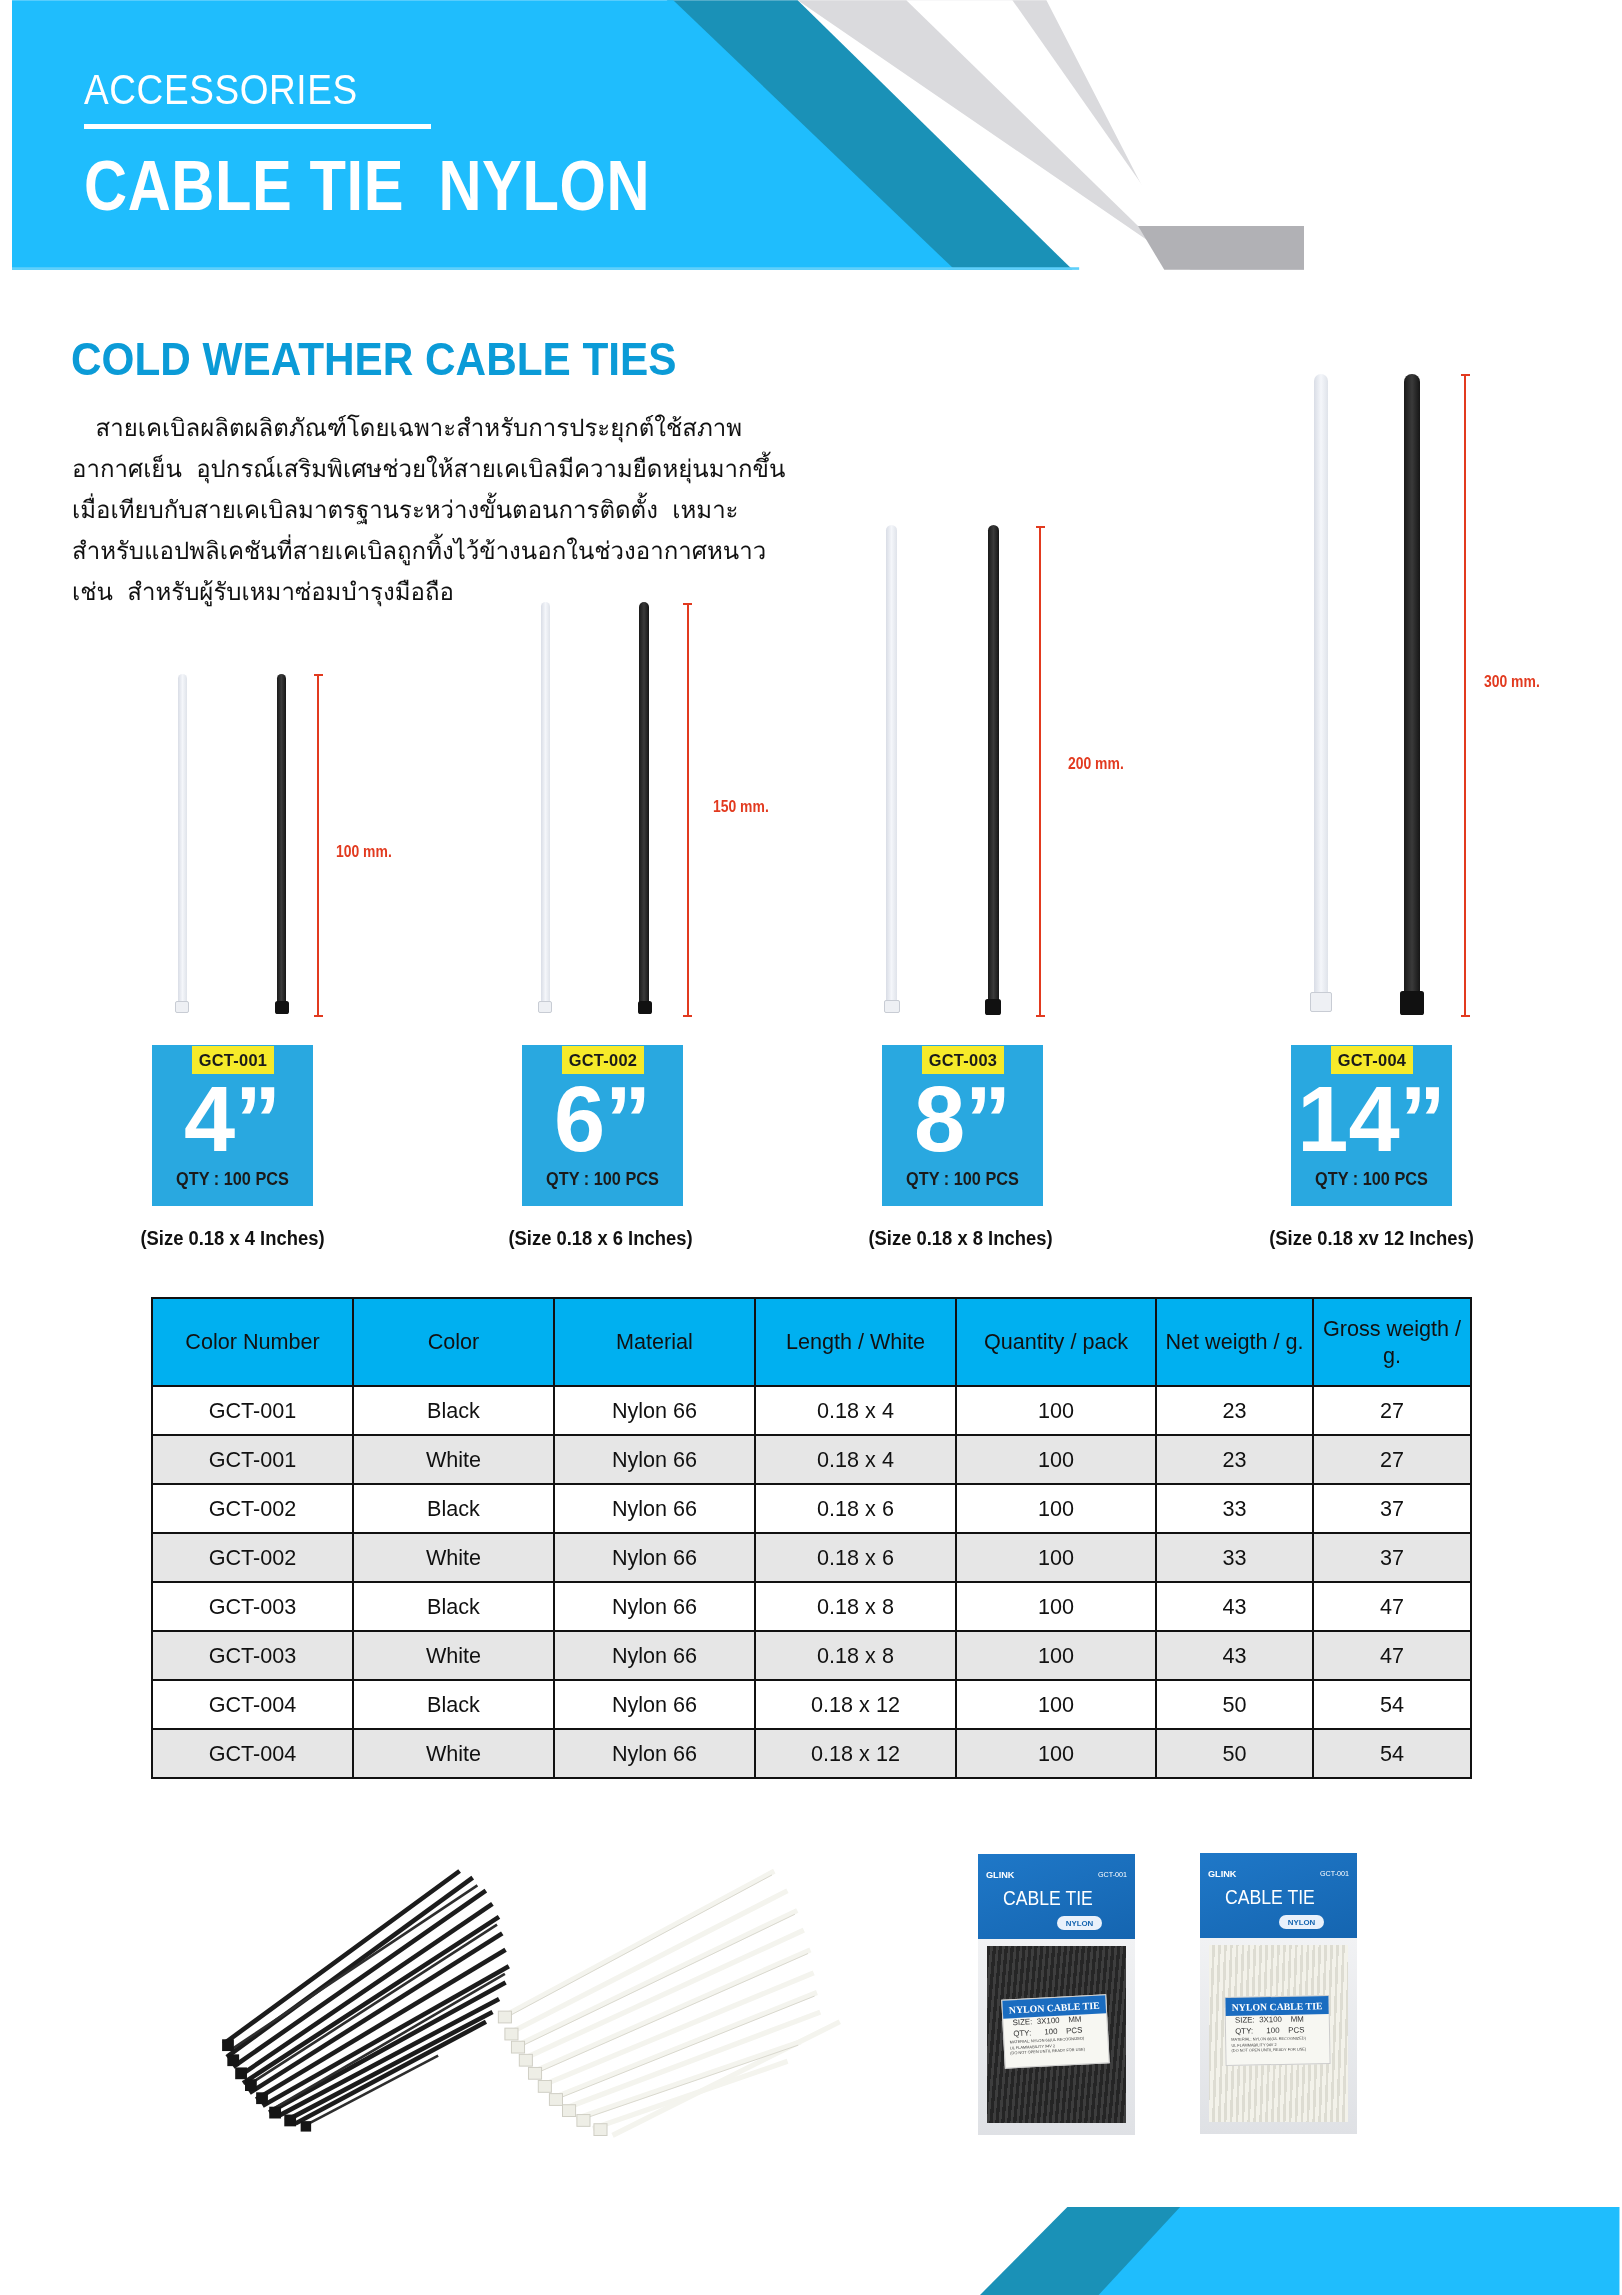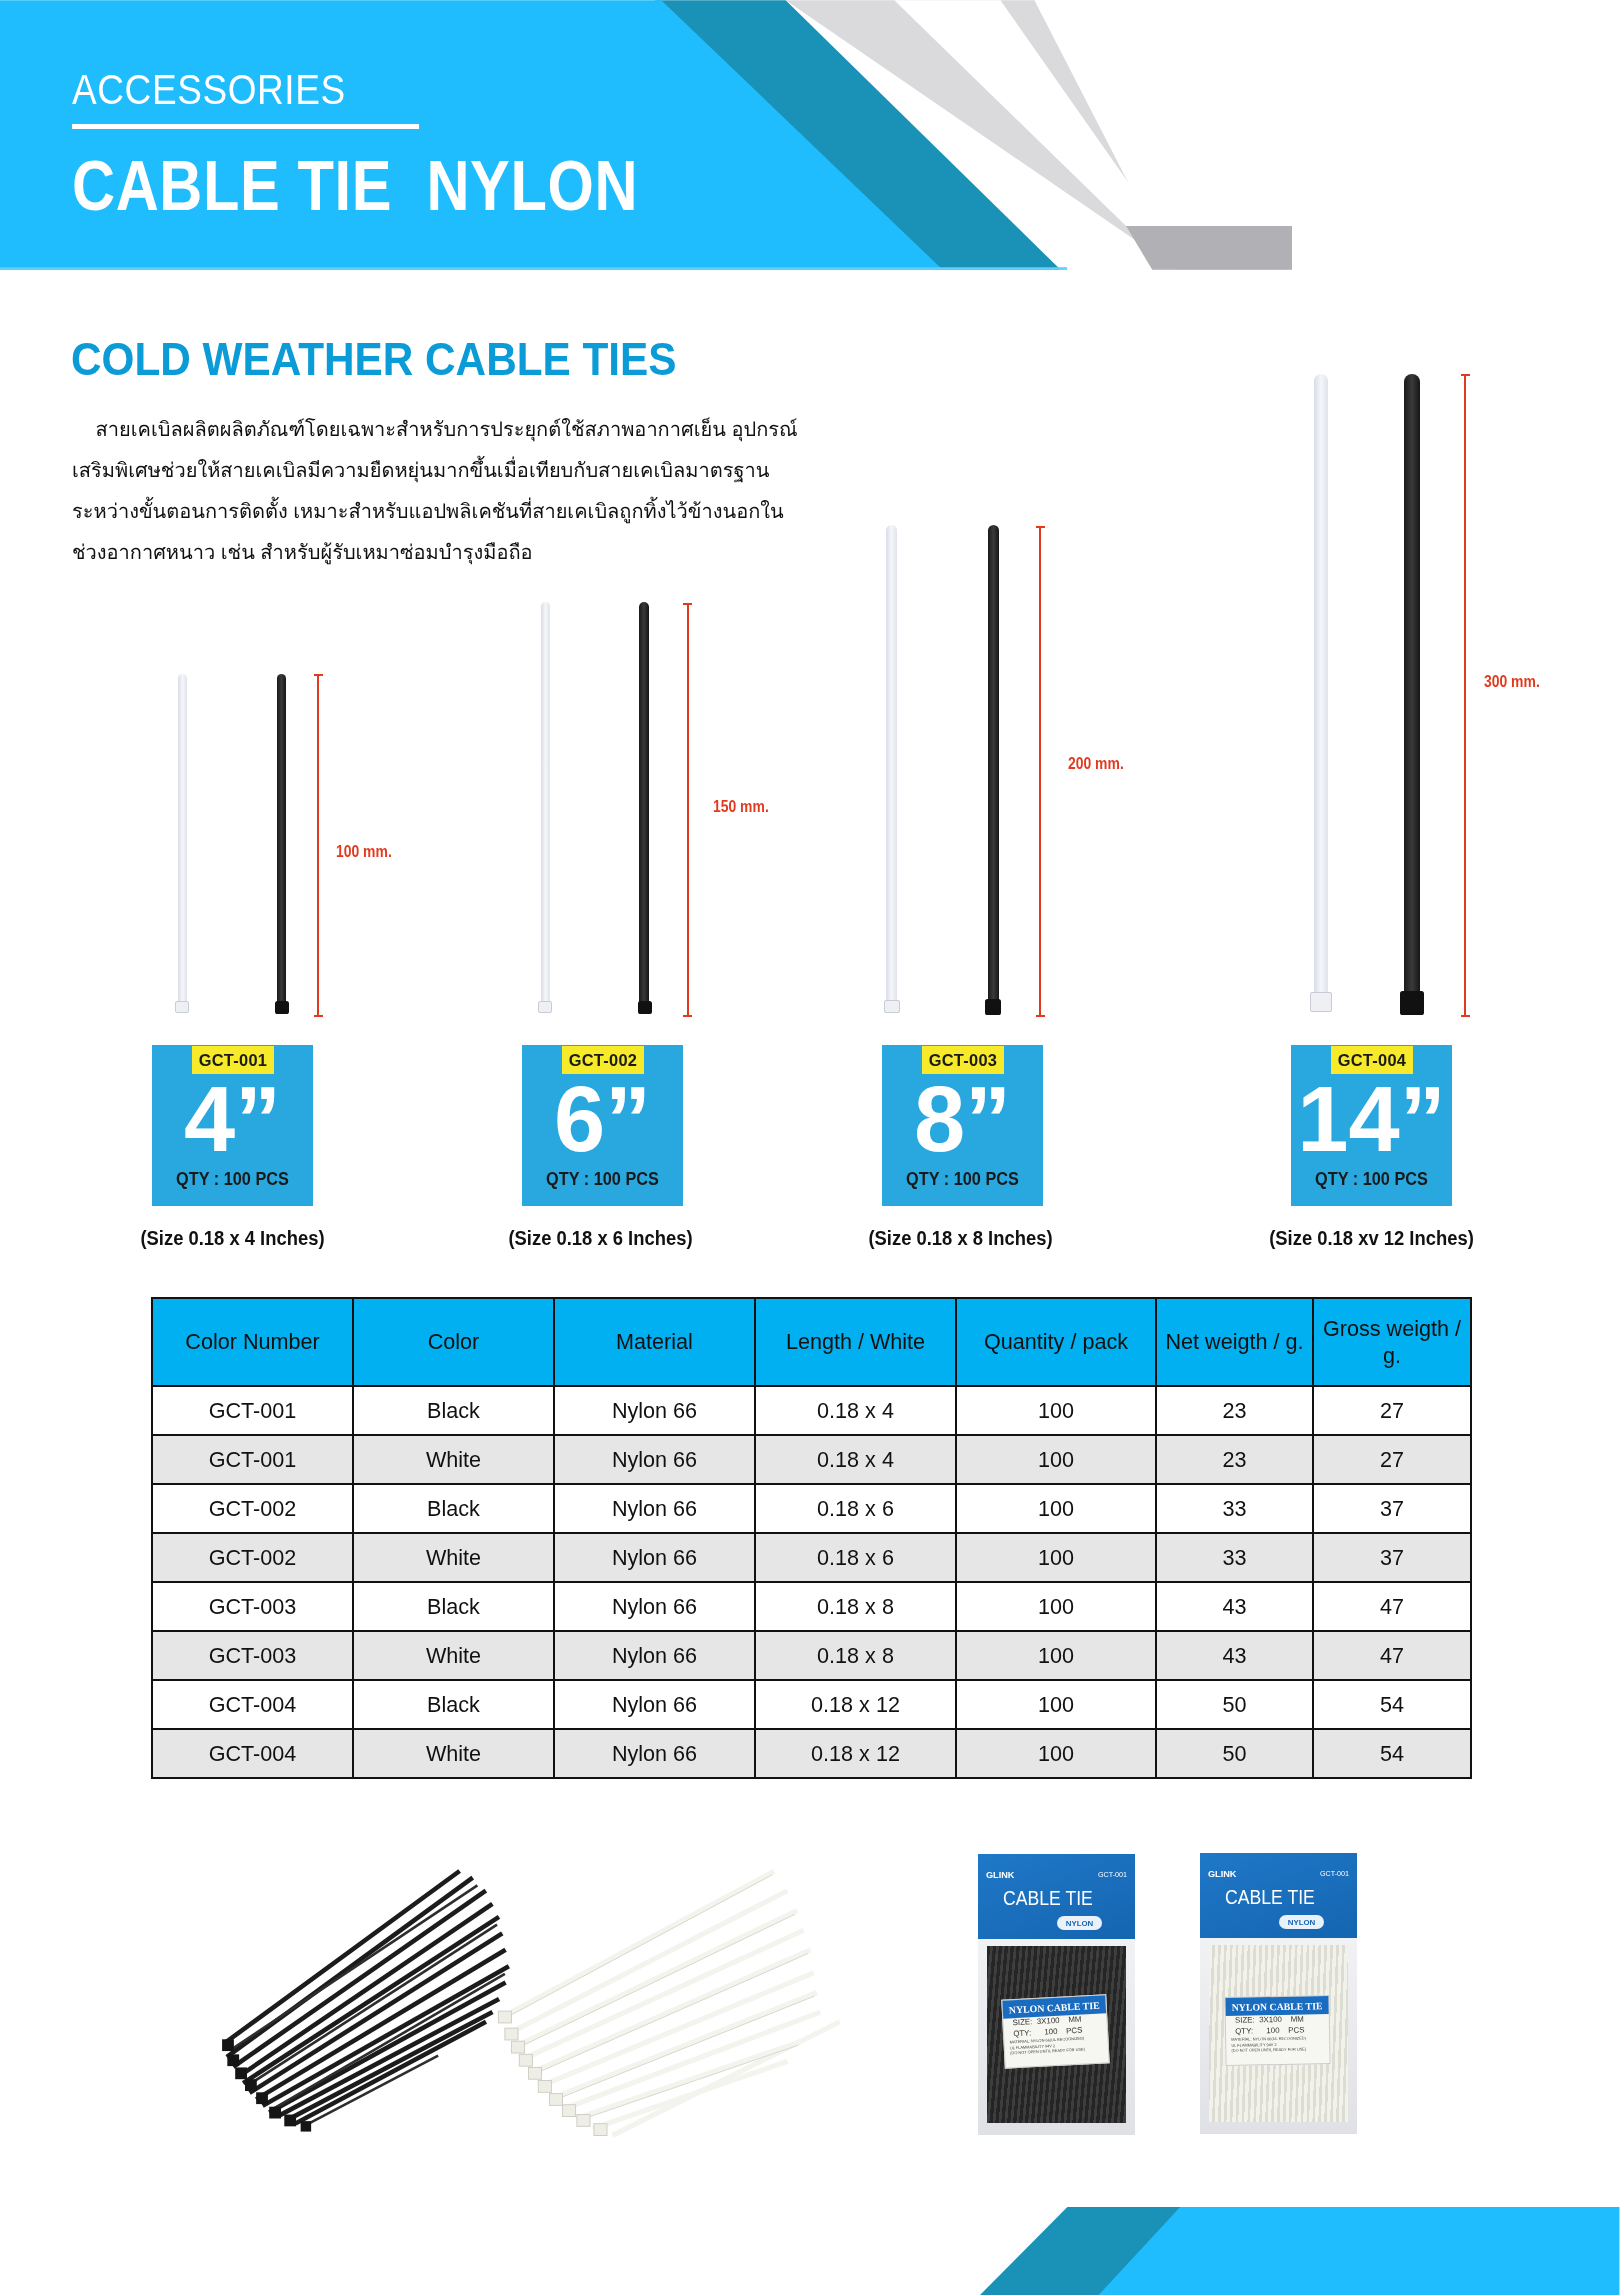--- a/index.html
+++ b/index.html
@@ -1,20 +1,20 @@
 <!DOCTYPE html>
 <html style="font-size:10.5px"><head>
 <meta charset="utf-8">
 <style>
   * { margin: 0; padding: 0; box-sizing: border-box; }
   html, body { width: 1623px; height: 2295px; background: #ffffff; overflow: hidden; }
   body { position: relative; font-family: "Liberation Sans", "DejaVu Sans", sans-serif; color: #111; }
 
   
-  .banner { position: absolute; left: 0; top: 0; width: 1292px; height: 270px; overflow: hidden; }
+  .banner { position: absolute; left: 12px; top: 0; width: 1292px; height: 270px; overflow: hidden; }
   .banner svg { position: absolute; left: 0; top: 0; }
   .banner-kicker {
     position: absolute; left: 72px; top: 65px;
     font-family: "Liberation Sans", sans-serif; font-size: 43px; color: #ffffff;
     letter-spacing: 0.7px; transform: scaleX(0.86); transform-origin: left center;
   }
   .banner-rule { position: absolute; left: 72px; top: 124px; width: 347px; height: 5.2px; background: #ffffff; }
   .banner-title {
     position: absolute; left: 72px; top: 145px;
     font-family: "Liberation Sans", sans-serif; font-weight: bold; font-size: 71px; color: #ffffff;
@@ -22,21 +22,21 @@
   }
 
   
   .section-title {
     position: absolute; left: 71px; top: 331px;
     font-family: "Liberation Sans", sans-serif; font-weight: bold; font-size: 47px; color: #0b9bd7;
     transform: scaleX(0.9); transform-origin: left center; white-space: nowrap;
   }
   .intro {
     position: absolute; left: 72px; top: 409px; width: 730px;
-    font-family: Liberation Sans, sans-serif; font-size: 20px; line-height: 41px; color: #111;
+    font-family: Liberation Mono, monospace; font-size: 24px; line-height: 41px; color: #111;
     text-indent: 23.6px;
   }
 
   
   .tie { position: absolute; }
   .tie-white { background: linear-gradient(90deg, #d9dde6 0%, #f4f6fa 50%, #dfe3ea 100%); border-radius: 7.9px 7.9px 1.3px 1.3px; }
   .tie-black { background: linear-gradient(90deg, #1a1a1a 0%, #3a3a3a 50%, #151515 100%); border-radius: 7.9px 7.9px 1.3px 1.3px; }
   .tie-head-white { position: absolute; background: #eef0f4; border: 1.3px solid #c8ccd4; border-radius: 2px; }
   .tie-head-black { position: absolute; background: #111; border-radius: 2.6px; }
   .dim-line { position: absolute; width: 2px; background: #e23a1f; }

